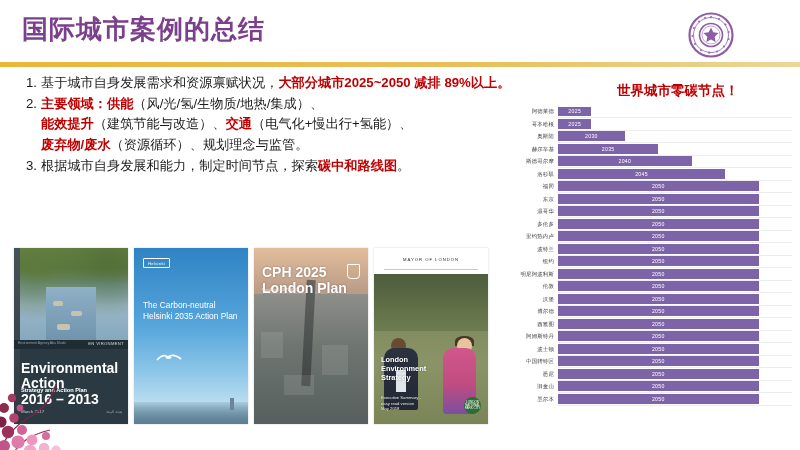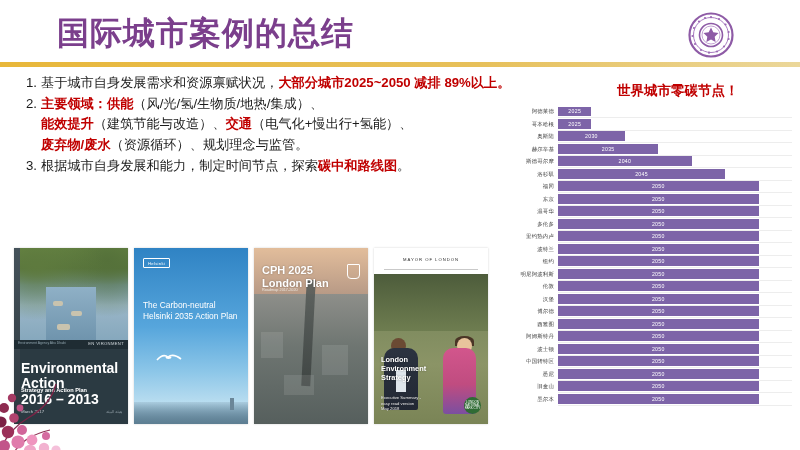--- a/index.html
+++ b/index.html
@@ -14,26 +14,25 @@
     background: #ffffff;
     overflow: hidden;
     font-family: "Liberation Sans", "DejaVu Sans", sans-serif;
   }
 
   
   .title {
     position: absolute;
     left: 22px;
     top: 12px;
-    font-size: 32px;
+    font-size: 26px;
     font-weight: bold;
     color: #7B3F8C;
     letter-spacing: 1px;
     white-space: nowrap;
-    margin-left: 35px;
   }
   .title-rule {
     position: absolute;
     left: 0px;
     top: 62px;
     width: 800px;
     height: 5px;
     background: linear-gradient(to right, #E8B73A 0%, #E7C05A 60%, #EBD79A 100%);
   }
 
@@ -243,21 +242,21 @@
   .c3 .road {
     position:absolute; left:44%; top:18%; width:9px; height:60%;
     background: linear-gradient(to bottom, rgba(90,95,92,.9), rgba(60,66,64,.9));
     transform: rotate(3deg);
   }
   .c3 .blk {
     position:absolute; background: rgba(255,255,255,0.10);
   }
   .c3 .t1 {
     position:absolute; left:8px; top:16px;
-    font-size:11px; font-weight:bold; color:#ffffff; line-height:1.15;
+    font-size:14px; font-weight:bold; color:#ffffff; line-height:1.15;
     text-shadow:0 0 2px rgba(0,0,0,.35);
   }
   .c3 .t2 {
     position:absolute; left:8px; top:40px;
     font-size:3.8px; color:#e9e4dd;
   }
   .c3 .crest {
     position:absolute; right:8px; top:16px; width:11px; height:13px;
     border:0.7px solid #ffffff; border-radius:1px 1px 4px 4px;
   }

